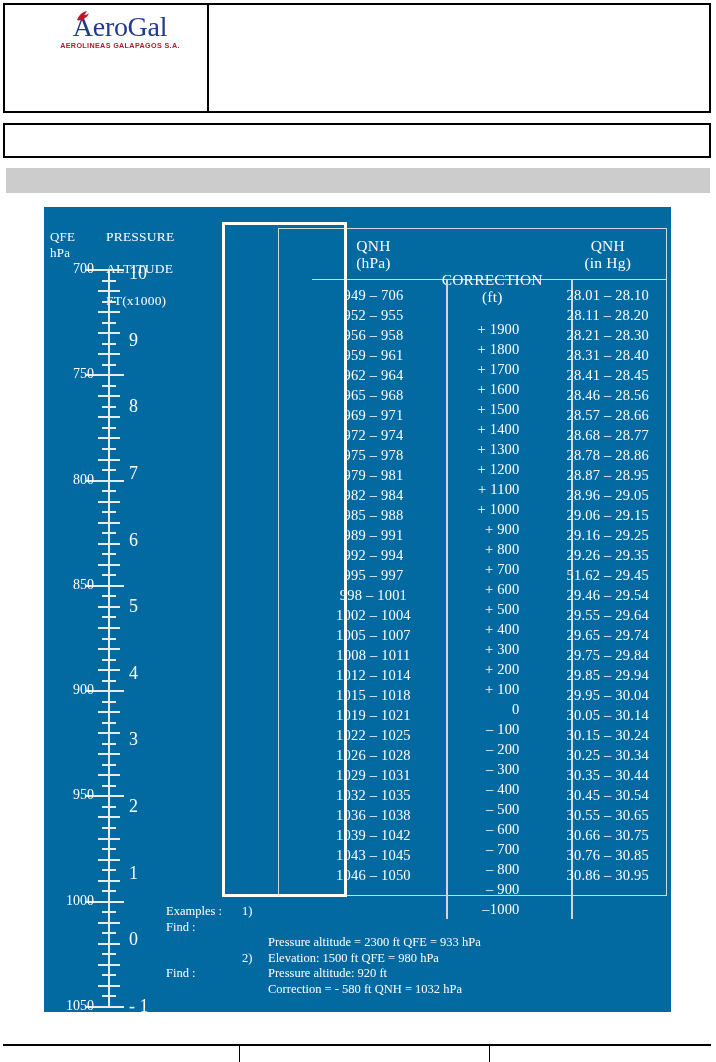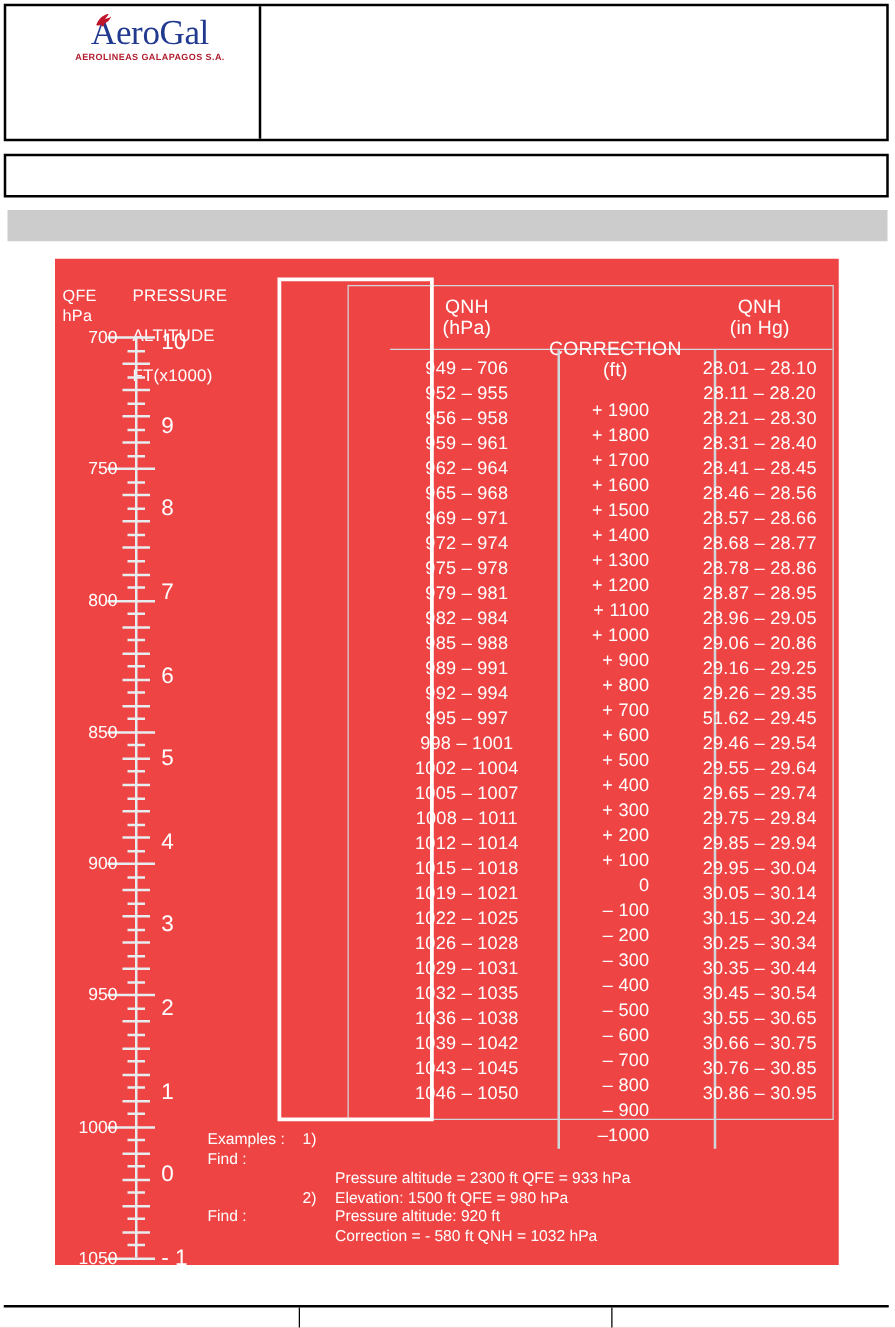--- a/index.html
+++ b/index.html
@@ -95,23 +95,24 @@
     background: #cccccc;
   }
 
   
   .panel {
     position: absolute;
     left: 44px;
     top: 207px;
     width: 627px;
     height: 805px;
-    background: #ef4444;
+    background: #0369a1;
     color: #ffffff;
     overflow: hidden;
+    font-family: Liberation Serif, serif;
   }
 
   
   .scale-head-qfe {
     position: absolute;
     left: 6px;
     top: 22px;
     font-size: 13px;
     line-height: 16px;
     letter-spacing: 0.2px;
@@ -501,21 +502,21 @@
           <div class="cell">28.11  –  28.20</div>
           <div class="cell">28.21  –  28.30</div>
           <div class="cell">28.31  –  28.40</div>
           <div class="cell">28.41  –  28.45</div>
           <div class="cell">28.46  –  28.56</div>
           <div class="cell">28.57  –  28.66</div>
           <div class="cell">28.68  –  28.77</div>
           <div class="cell">28.78  –  28.86</div>
           <div class="cell">28.87  –  28.95</div>
           <div class="cell">28.96  –  29.05</div>
-          <div class="cell">29.06  –  20.86</div>
+          <div class="cell">29.06  –  29.15</div>
           <div class="cell">29.16  –  29.25</div>
           <div class="cell">29.26  –  29.35</div>
           <div class="cell">51.62  –  29.45</div>
           <div class="cell">29.46  –  29.54</div>
           <div class="cell">29.55  –  29.64</div>
           <div class="cell">29.65  –  29.74</div>
           <div class="cell">29.75  –  29.84</div>
           <div class="cell">29.85  –  29.94</div>
           <div class="cell">29.95  –  30.04</div>
           <div class="cell">30.05  –  30.14</div>

